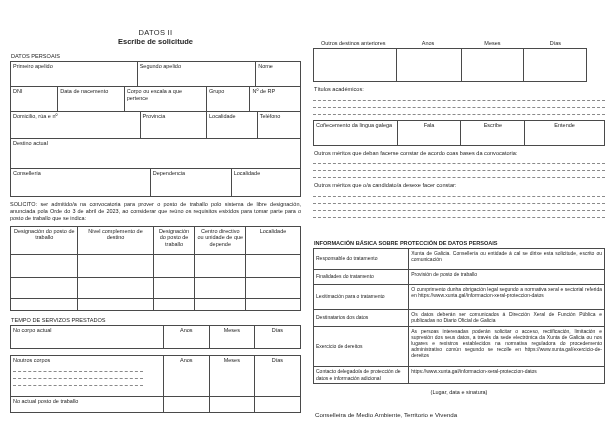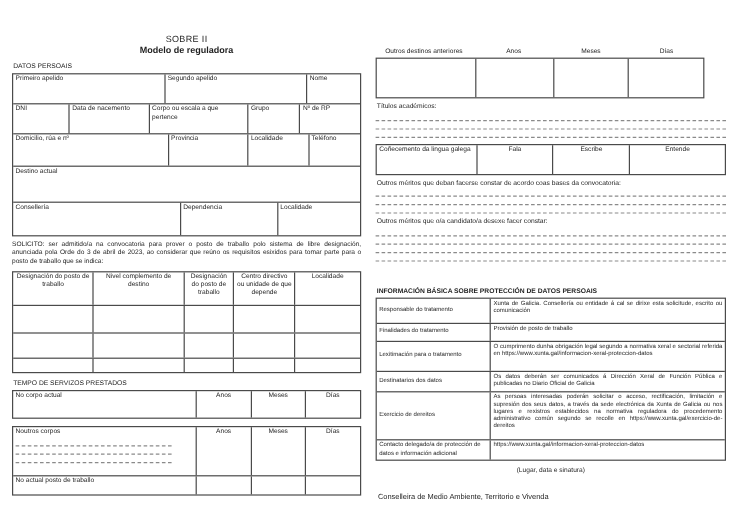--- a/index.html
+++ b/index.html
@@ -39,22 +39,22 @@
 
   .dash-wrap { width:88%; margin-top:2px; }
 </style>
 </head>
 <body>
 
 <div class="page">
 
   <div class="col-left">
 
-    <div class="ttl1">SOBRE II</div>
-    <div class="ttl2">Modelo de reguladora</div>
+    <div class="ttl1">DATOS II</div>
+    <div class="ttl2">Escribe de solicitude</div>
 
     <div class="sec-label">DATOS PERSOAIS</div>
 
     <div class="box">
       <div class="r" style="height:24px">
         <div class="c" style="width:43.5%">Primeiro apelido</div>
         <div class="c" style="width:41%">Segundo apelido</div>
         <div class="c" style="width:15.5%">Nome</div>
       </div>
       <div class="r" style="height:25px">

